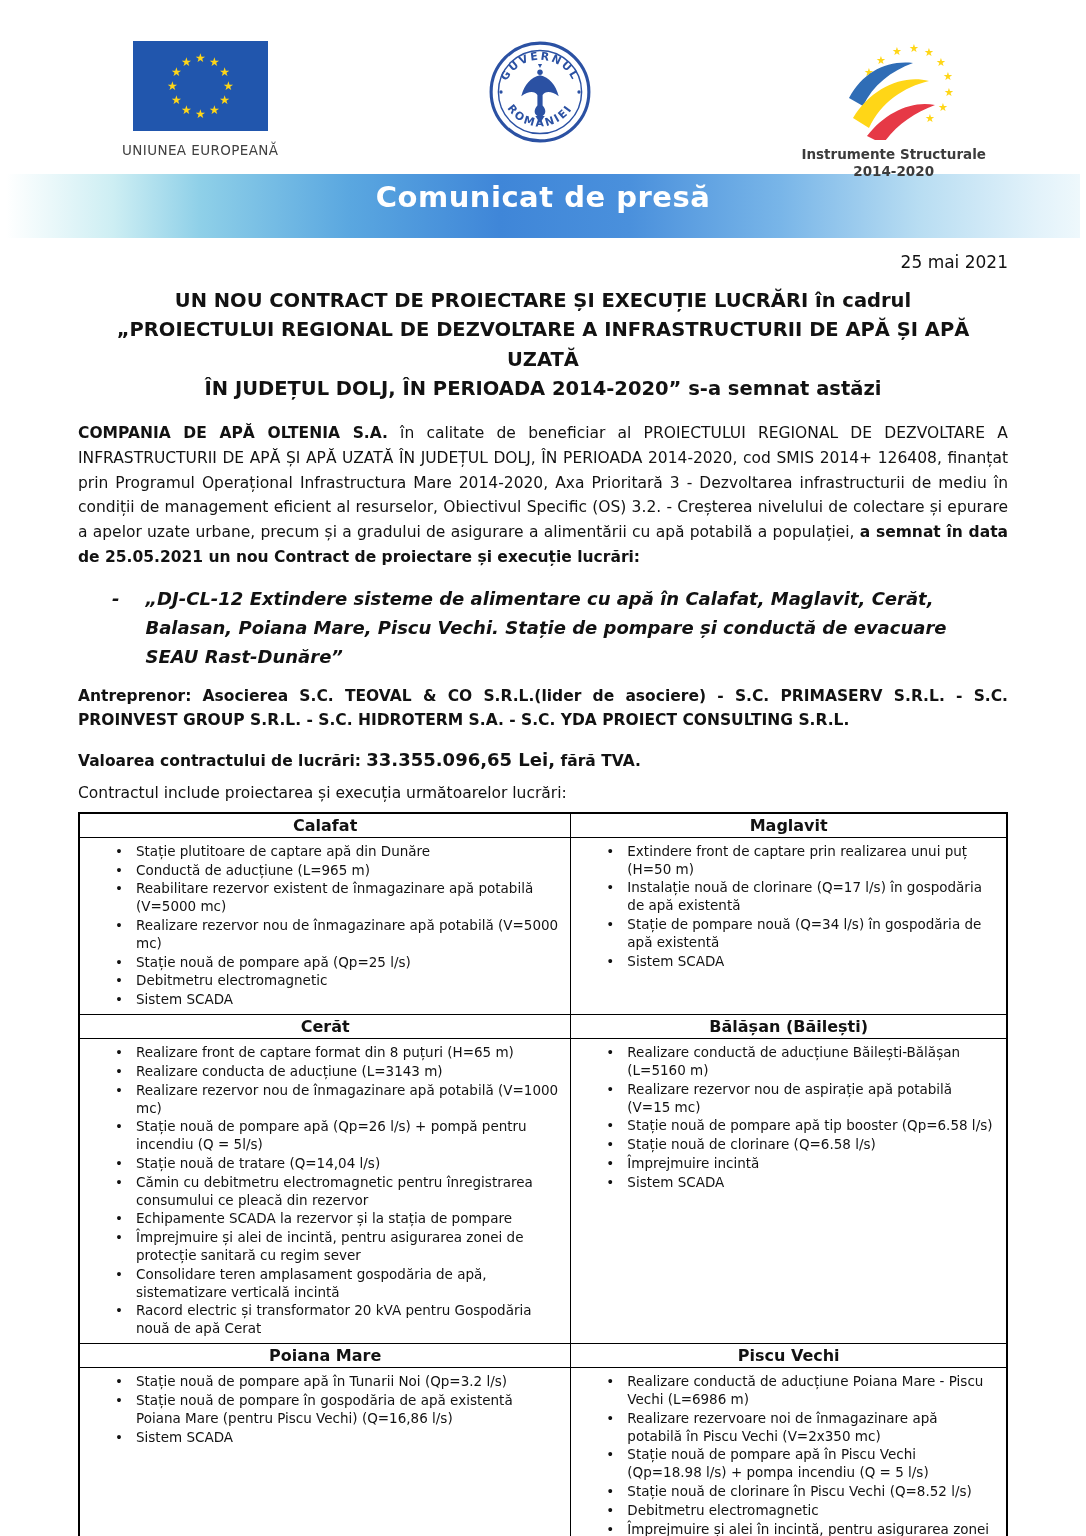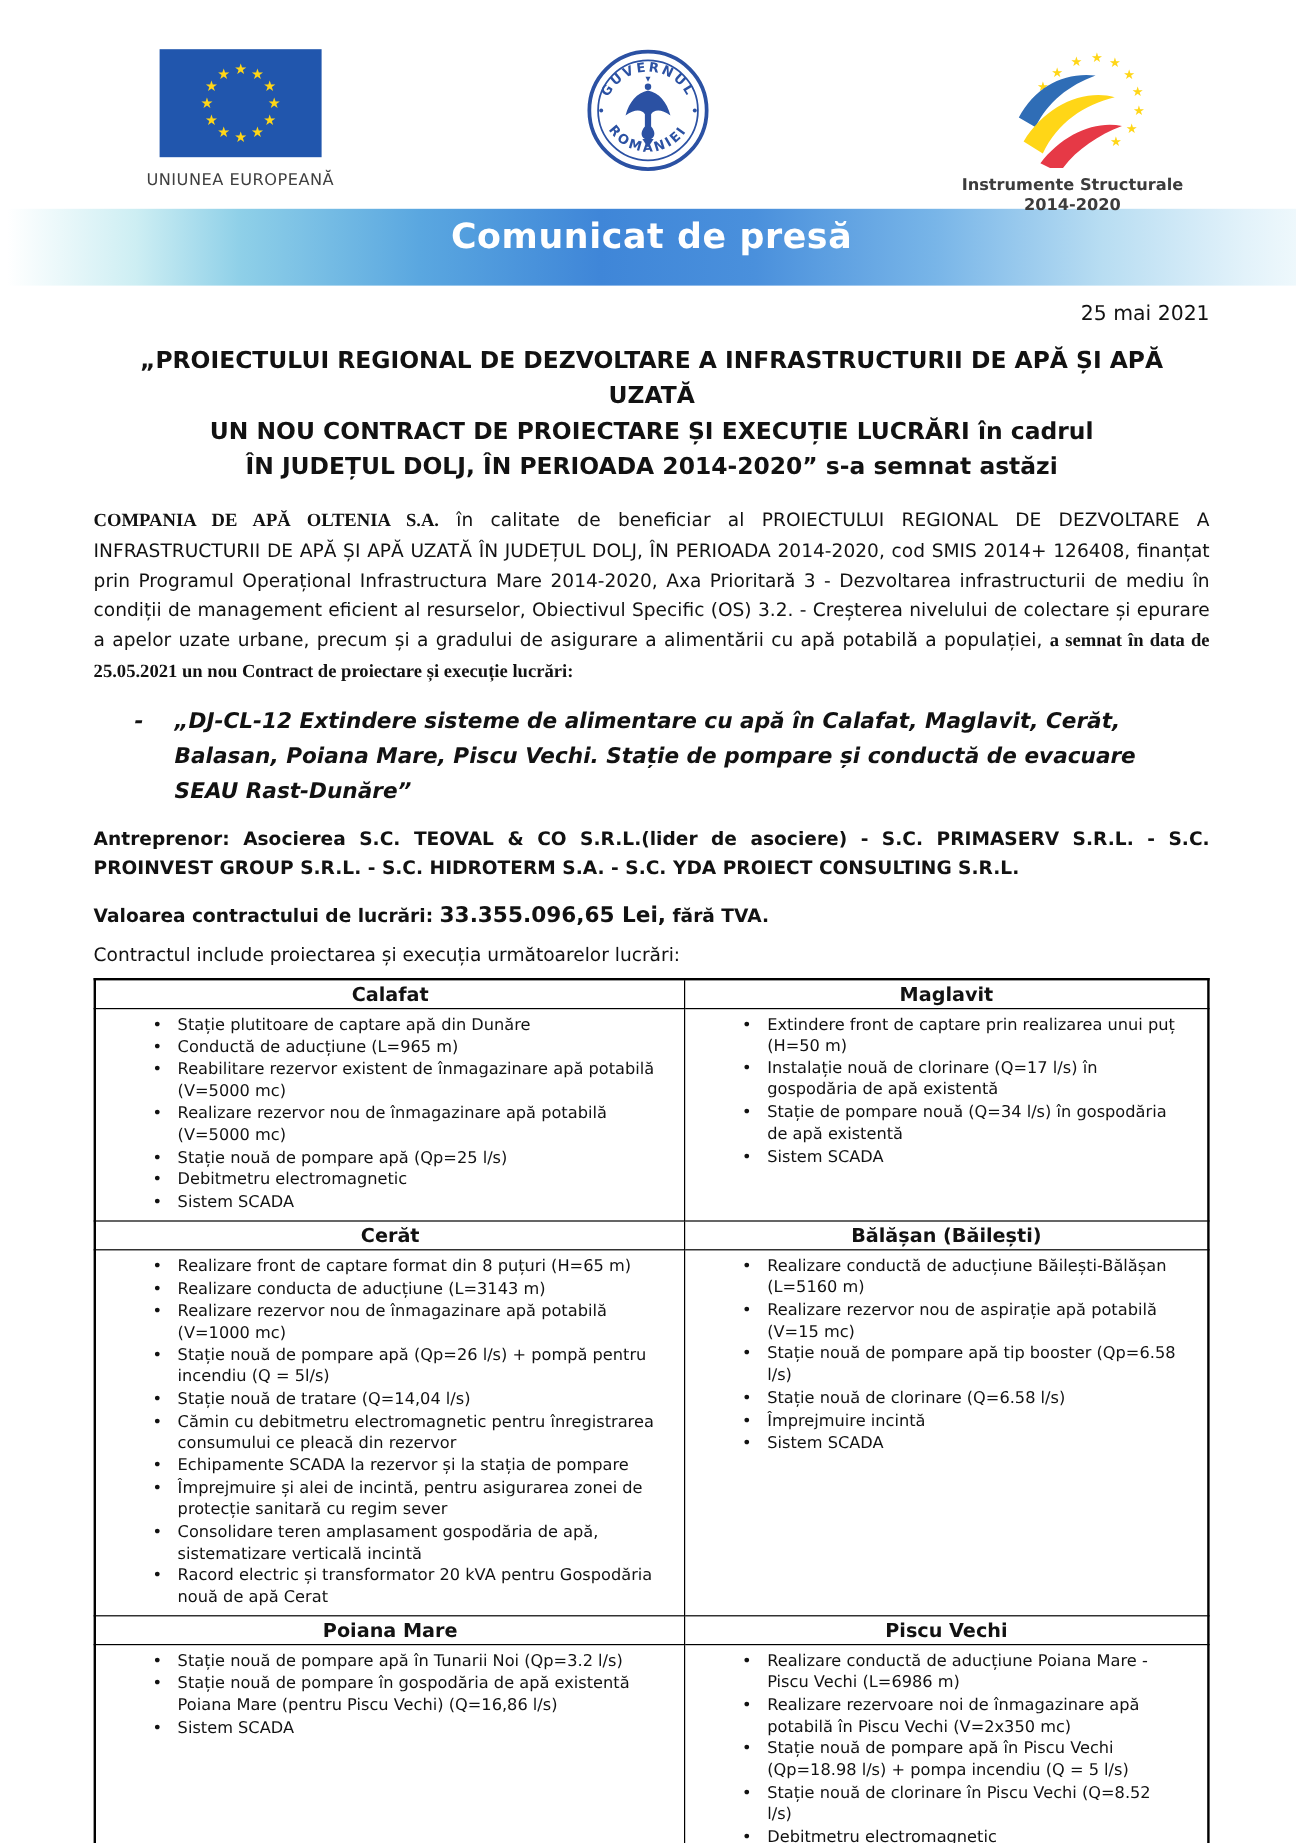--- a/index.html
+++ b/index.html
@@ -18,31 +18,31 @@
   .banner{
     margin:16px 6px 0 6px;height:64px;line-height:46px;text-align:center;
     background:linear-gradient(90deg,#ffffff 0%,#cdeef3 10%,#8fd0e8 18%,#5aa7e0 32%,#3f86d8 46%,#4a90dc 58%,#78b5e8 72%,#b8ddf2 85%,#e2f2fa 96%,#eef8fc 100%);
     color:#ffffff;font-size:29px;font-weight:bold;letter-spacing:.5px;
   }
   
   .content{padding:0 78px;}
   .date-line{margin-top:14px;text-align:right;font-size:17px;}
   .headline{margin-top:14px;text-align:center;font-weight:bold;font-size:19.5px;line-height:1.5;}
   .intro{margin-top:18px;font-size:15.5px;line-height:1.6;text-align:justify;}
-  .b{font-weight:bold;font-family:Liberation Serif, serif;}
+  .b{font-weight:bold;}
   .quote{margin-top:12px;display:flex;gap:26px;padding-left:34px;padding-right:4px;
     font-size:18px;font-weight:bold;font-style:italic;line-height:1.6;}
   .quote .dash{flex:0 0 auto;}
   .contractor{margin-top:12px;font-size:15.5px;font-weight:bold;line-height:1.6;text-align:justify;}
   .value-line{margin-top:14px;font-size:15.5px;font-weight:bold;}
   .value-amount{font-size:18px;}
   .table-intro{margin-top:14px;font-size:15.5px;font-weight:normal;}
   
   table.works{margin-top:10px;width:100%;border-collapse:collapse;border:2px solid #000;}
-  table.works td{border:1.5px solid #000;vertical-align:top;padding:2px 20px;}
+  table.works td{border:1.5px solid #000;vertical-align:top;padding:2px 8px;}
   td.sec{ text-align:center;font-weight:bold;font-size:16px;padding:1px 4px;}
   td.cell-left{width:53%;}
   ul.wl{margin:3px 0;padding:0 4px 0 48px;list-style:none;font-size:13.5px;line-height:1.32;}
   ul.wl li{position:relative;margin:0 0 1px 0;}
   ul.wl li::before{content:"•";position:absolute;left:-21px;top:0;}
 </style>
 </head>
 <body>
 
 <div class="logos">
@@ -119,22 +119,22 @@
 </div>
 
 <div class="banner">
   <span>Comunicat de presă</span>
 </div>
 
 <div class="content">
   <div class="date-line">25 mai 2021</div>
 
   <div class="headline">
+    <div>UN NOU CONTRACT DE PROIECTARE ȘI EXECUȚIE LUCRĂRI în cadrul</div>
     <div>„PROIECTULUI REGIONAL DE DEZVOLTARE A INFRASTRUCTURII DE APĂ ȘI APĂ UZATĂ</div>
-    <div>UN NOU CONTRACT DE PROIECTARE ȘI EXECUȚIE LUCRĂRI în cadrul</div>
     <div>ÎN JUDEȚUL DOLJ, ÎN PERIOADA 2014-2020” s-a semnat astăzi</div>
   </div>
 
   <p class="intro"><span class="b">COMPANIA DE APĂ OLTENIA S.A.</span><span> în calitate de beneficiar al PROIECTULUI REGIONAL DE DEZVOLTARE A INFRASTRUCTURII DE APĂ ȘI APĂ UZATĂ ÎN JUDEȚUL DOLJ, ÎN PERIOADA 2014-2020, cod SMIS 2014+ 126408, finanțat prin Programul Operațional Infrastructura Mare 2014-2020, Axa Prioritară 3 - Dezvoltarea infrastructurii de mediu în condiții de management eficient al resurselor, Obiectivul Specific (OS) 3.2. - Creșterea nivelului de colectare și epurare a apelor uzate urbane, precum și a gradului de asigurare a alimentării cu apă potabilă a populației, </span><span class="b">a semnat în data de 25.05.2021 un nou Contract de proiectare și execuție lucrări:</span></p>
 
   <div class="quote">
     <span class="dash">-</span>
     <span>„DJ-CL-12 Extindere sisteme de alimentare cu apă în Calafat, Maglavit, Cerăt, Balasan, Poiana Mare, Piscu Vechi. Stație de pompare și conductă de evacuare SEAU Rast-Dunăre”</span>
   </div>
 

